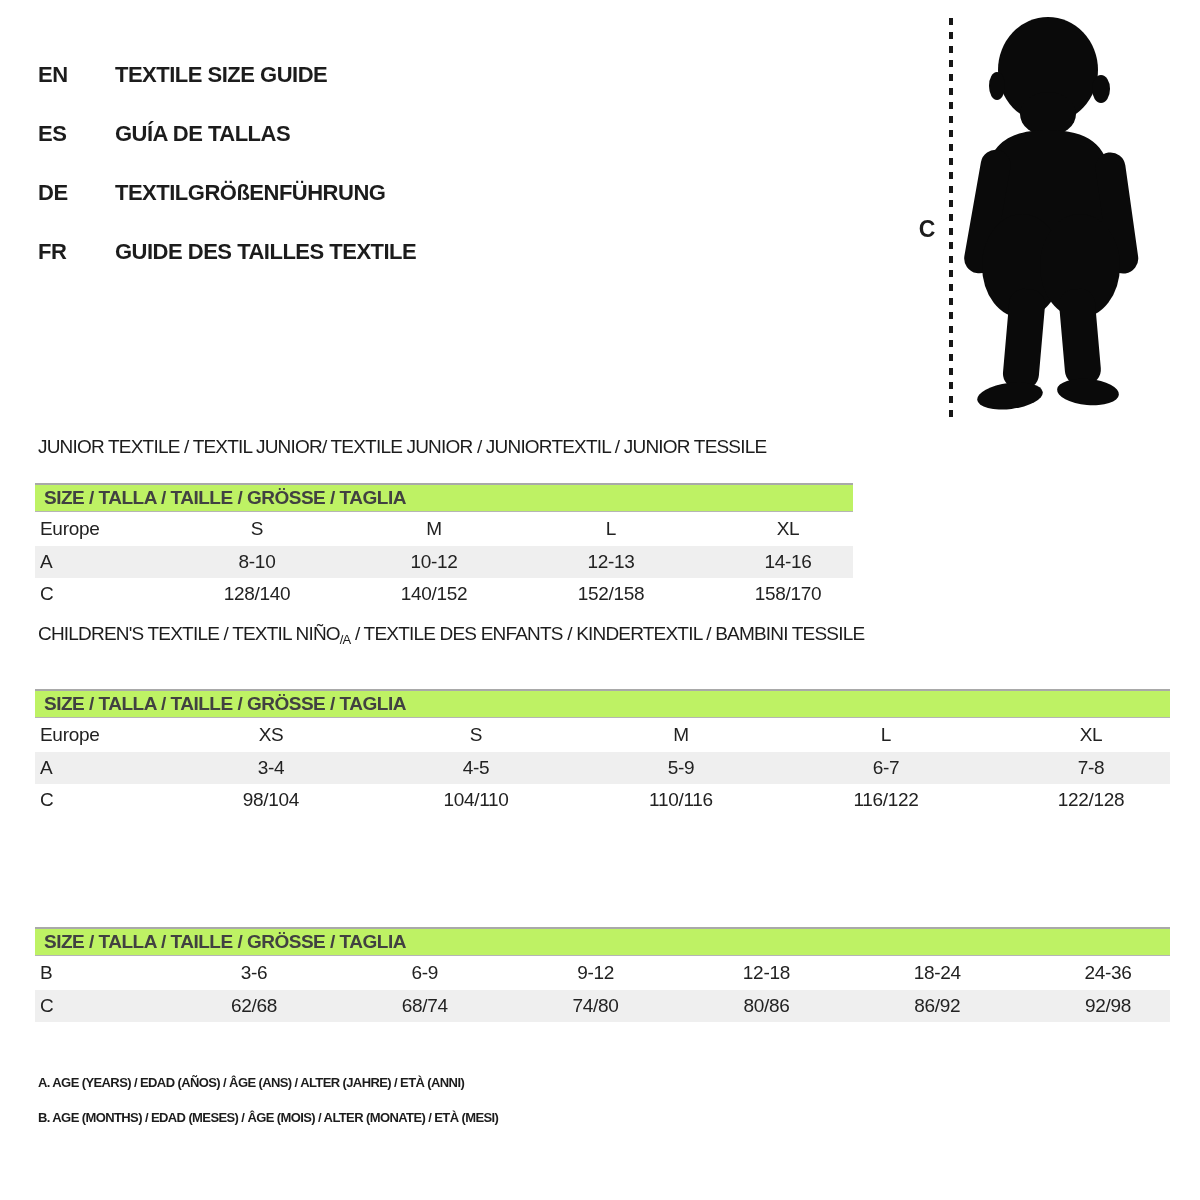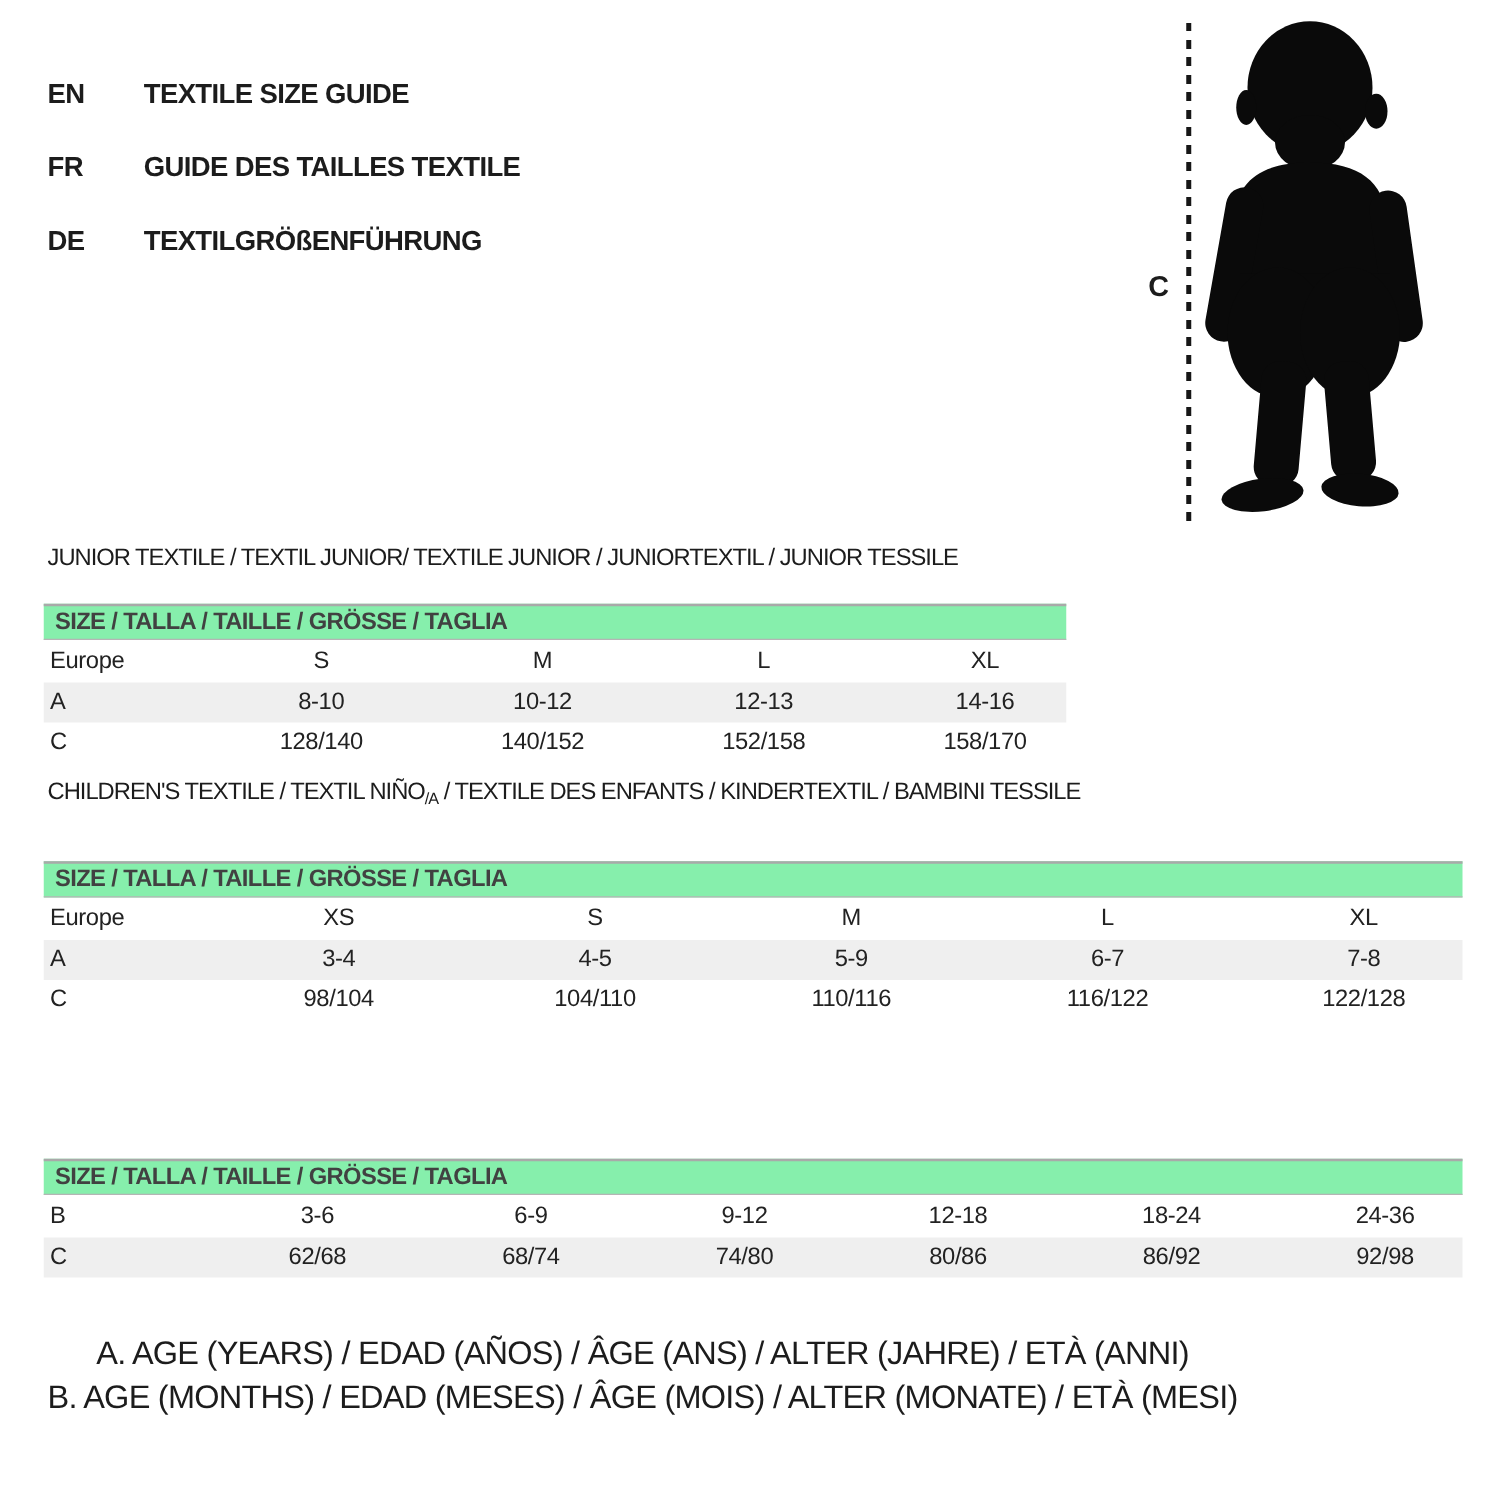--- a/index.html
+++ b/index.html
@@ -29,60 +29,64 @@
   
   .sec-heading {
     position:absolute; left:38px; font-size:19px; font-weight:normal;
     letter-spacing:-0.8px; line-height:26px; white-space:nowrap;
   }
   .sec-heading sub { font-size:13px; vertical-align:-4px; }
 
   
   .size-table { position:absolute; left:35px; }
   .size-bar {
-    height:26px; background:#86efac; border-top:2px solid #a9a9a9; border-bottom:1px solid #b5b5b5;
+    height:26px; background:#bef264; border-top:2px solid #a9a9a9; border-bottom:1px solid #b5b5b5;
     color:#414141; font-size:19px; font-weight:bold; letter-spacing:-0.5px;
     line-height:26px; padding-left:9px;
   }
   .t-row { display:flex; align-items:center; font-size:19px; letter-spacing:-0.3px; color:#222222;gap:47px; }
   .t-row .c0 { width:110px; padding-left:5px; box-sizing:border-box; text-align:left; }
   .t-row .c  { flex:1; text-align:center; }
   .row-h  { height:34px; }
   .row-d  { height:32px; }
   .row-alt { background:#efefef; }
 
   .w-junior { width:818px; }
   .w-full   { width:1135px; }
 
   
   .sec-heading.two-line { line-height:36px; }
 
   
   .legend-block { position:absolute; left:38px; top:1065px; }
   .legend-line {
-    font-size:26px; font-weight:normal; letter-spacing:-0.6px; line-height:35px; white-space:nowrap;text-align:center;
+    font-size:13px; font-weight:bold; letter-spacing:-0.6px; line-height:35px; white-space:nowrap;
   }
 </style>
 </head>
 <body>
 
 <div class="canvas">
 
   <div class="lang-block">
     <div class="lang-row">
       <span class="lang-code">EN</span>
       <span class="lang-label">TEXTILE SIZE GUIDE</span>
     </div>
     <div class="lang-row">
-      <span class="lang-code">FR</span>
-      <span class="lang-label">GUIDE DES TAILLES TEXTILE</span>
+      <span class="lang-code">ES</span>
+      <span class="lang-label">GUÍA DE TALLAS</span>
     </div>
     <div class="lang-row">
       <span class="lang-code">DE</span>
       <span class="lang-label">TEXTILGRÖßENFÜHRUNG</span>
+    </div>
+    <div class="lang-row">
+      <span class="lang-code">FR</span>
+      <span class="lang-label">GUIDE DES TAILLES TEXTILE</span>
     </div>
   </div>
 
   <div class="dash-line"></div>
   <div class="measure-label">C</div>
   <svg class="figure-svg" width="180" height="404" viewBox="0 0 180 404" xmlns="http://www.w3.org/2000/svg">
     <g fill="#0a0a0a">
 
       <ellipse cx="86" cy="56" rx="50" ry="53"></ellipse>
       <ellipse cx="35" cy="72" rx="8" ry="14"></ellipse>

